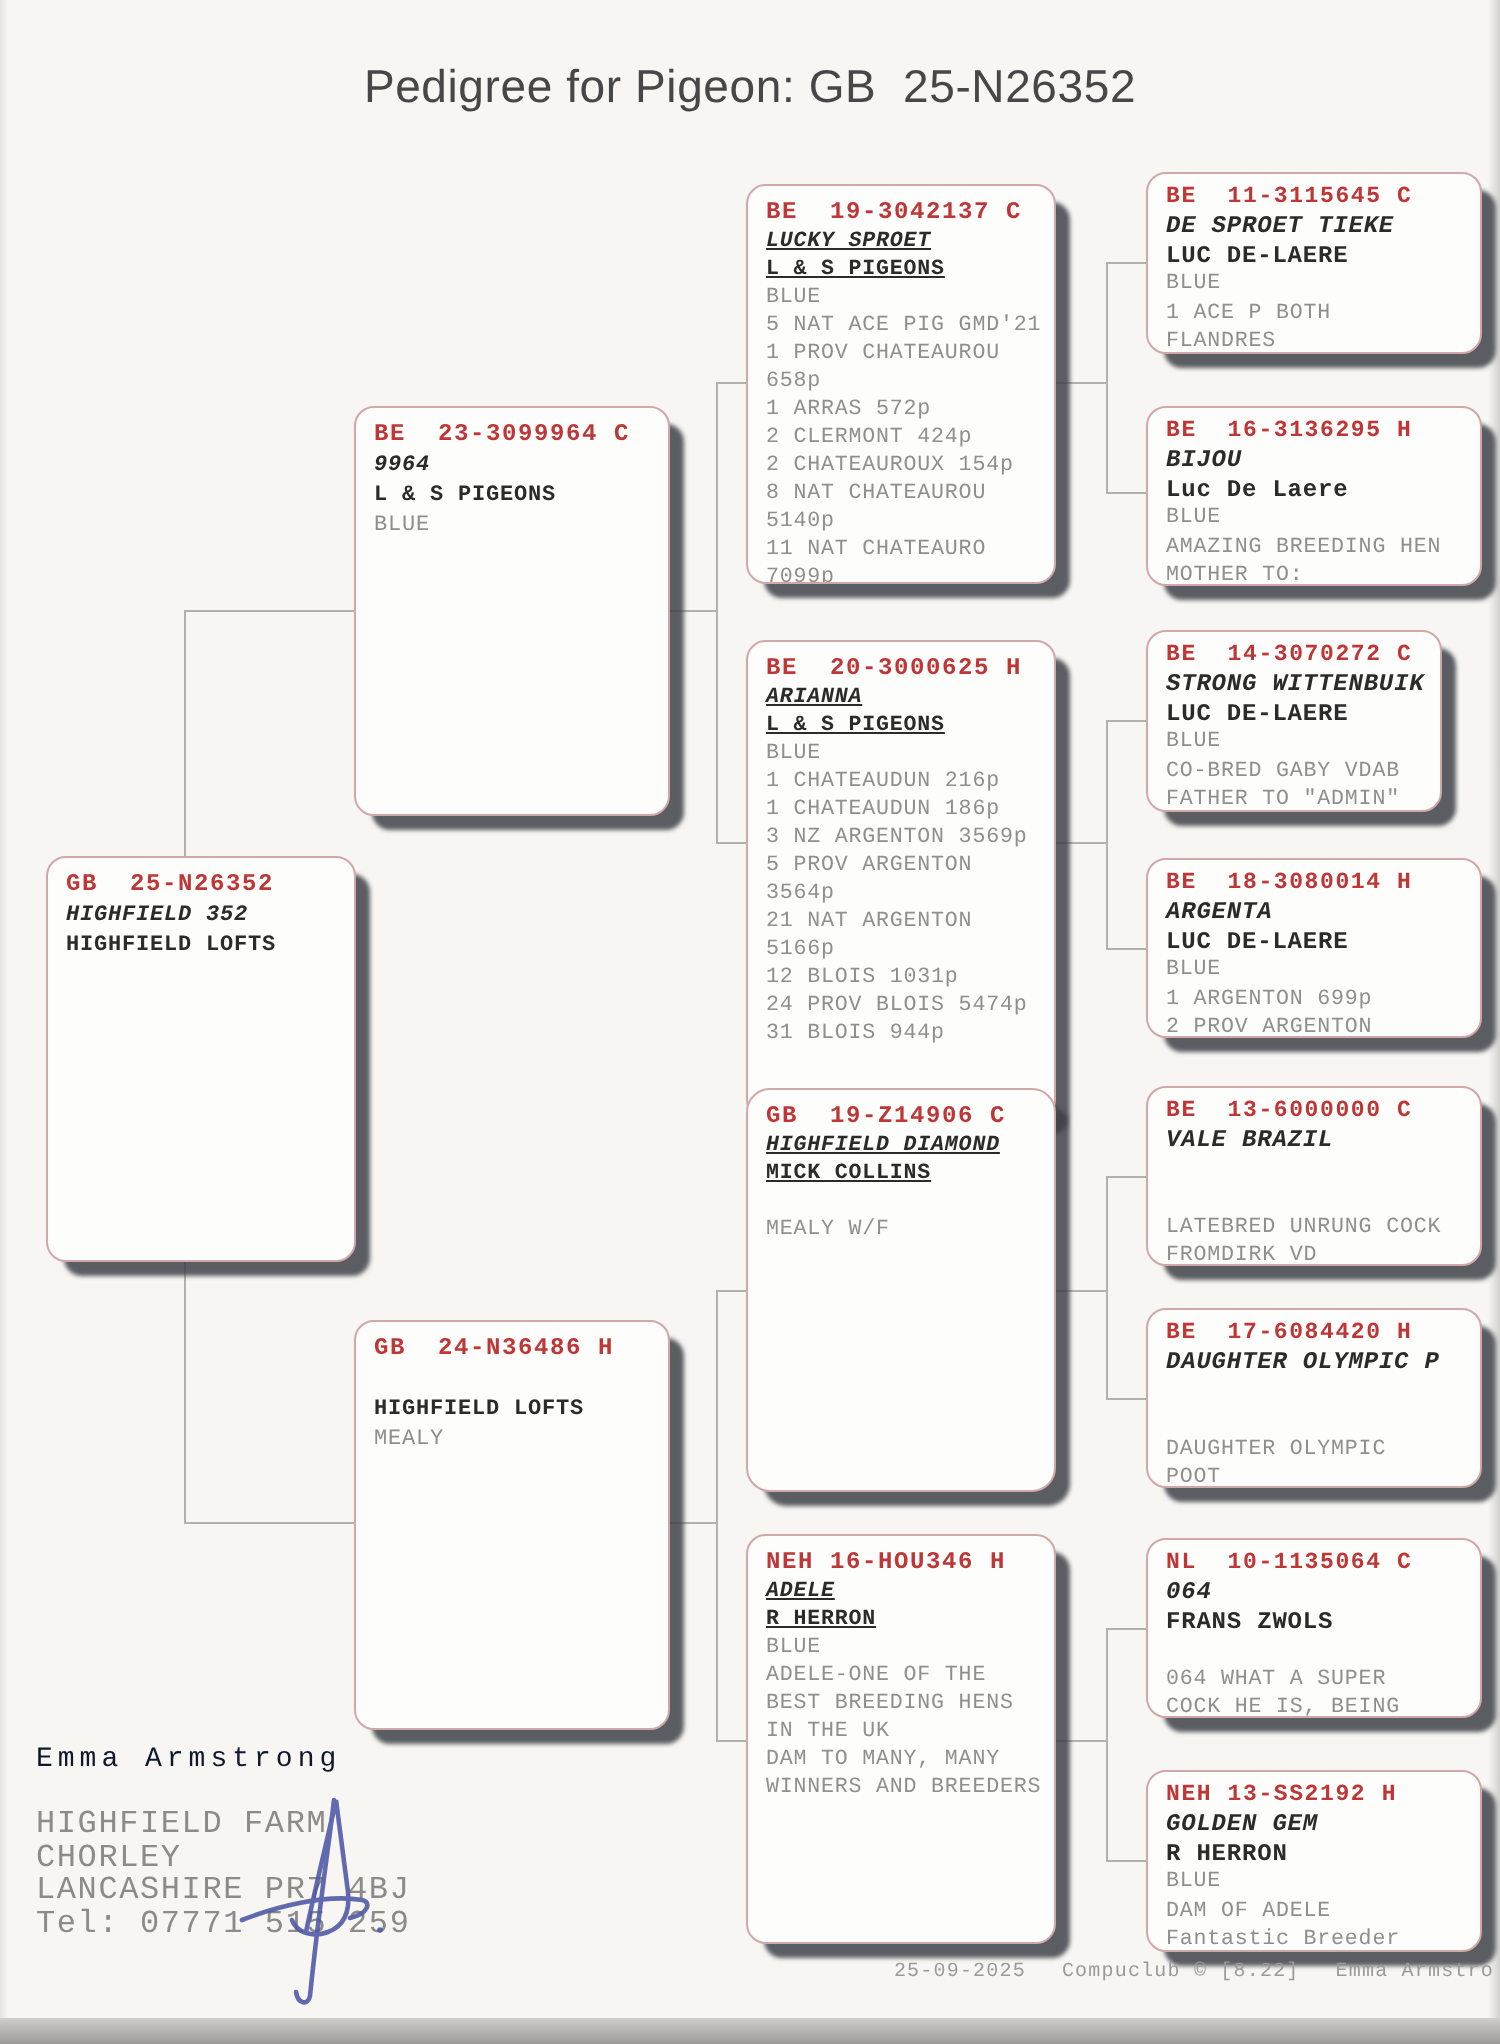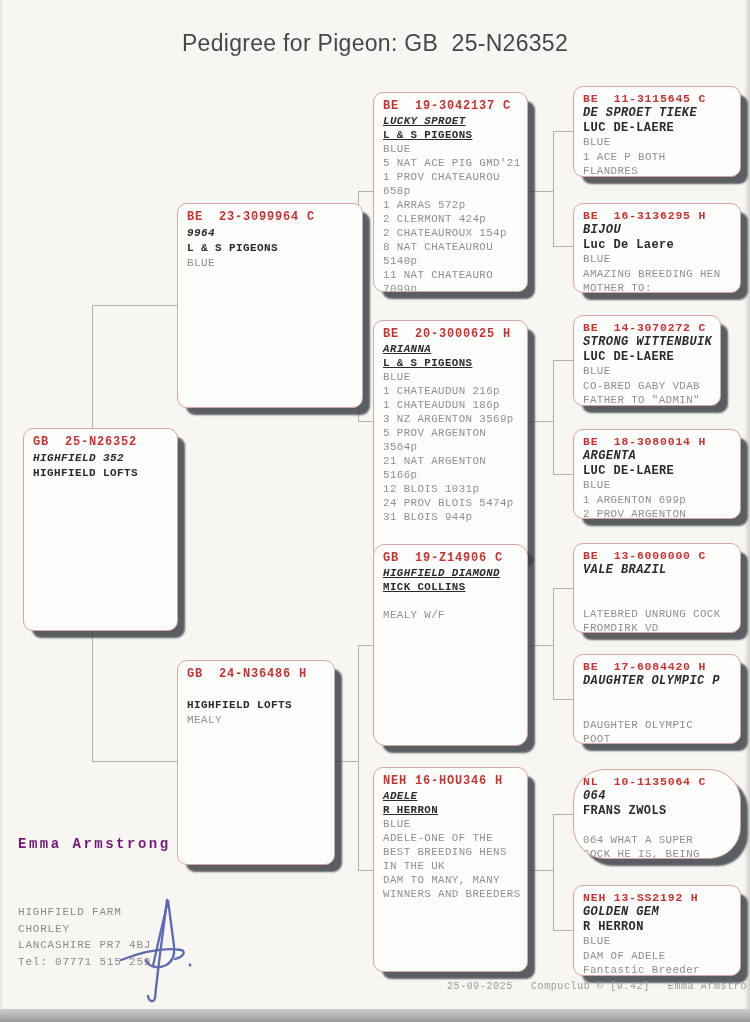--- a/index.html
+++ b/index.html
@@ -18,24 +18,24 @@
   .lh14 .pname,.lh14 .powner{line-height:14px;min-height:14px;font-size:10.8px;text-decoration:underline;}
   .lh14 .plines div{line-height:14px;min-height:14px;font-size:10.8px;}
   .lh14 .ring{line-height:16px;}
   .small{padding-top:4px;}
   .small .ring{font-size:11.5px;line-height:15px;}
   .small .pname,.small .powner{line-height:14.5px;min-height:14.5px;font-size:12px;}
   .small .plines div{line-height:14.5px;min-height:14.5px;font-size:10.8px;}
   .hline,.vline{position:absolute;background:#b4b1ac;}
   .hline{height:1px;}
   .vline{width:1px;}
-  .breeder-name{position:absolute;left:18px;top:836px;font-weight:bold;font-size:14px;
-        letter-spacing:2.5px;color:#701a75;}
+  .breeder-name{position:absolute;left:18px;top:872px;font-weight:normal;font-size:14px;
+        letter-spacing:2.5px;color:#0f172a;}
   .breeder-addr{position:absolute;left:18px;top:904px;}
-  .breeder-addr div{font-size:11px;color:#8d8b88;line-height:16.5px;letter-spacing:.8px;white-space:pre;}
+  .breeder-addr div{font-size:16px;color:#8d8b88;line-height:16.5px;letter-spacing:.8px;white-space:pre;}
   .footer{position:absolute;top:981px;right:3px;display:flex;gap:18px;font-size:10px;
         color:#9c9a97;letter-spacing:.6px;white-space:pre;}
   .signature{position:absolute;left:115px;top:892px;width:82px;height:114px;}
   .edge-right{position:absolute;top:0;right:0;width:6px;height:100%;
         background:linear-gradient(to left,rgba(110,110,110,.28),rgba(110,110,110,0));}
   .edge-left{position:absolute;top:0;left:0;width:4px;height:100%;
         background:linear-gradient(to right,rgba(140,140,140,.18),rgba(140,140,140,0));}
   .bottom-strip{position:absolute;left:0;bottom:0;width:100%;height:13px;
         background:linear-gradient(to bottom,#cfcecb,#9b9a98);}
 </style>
@@ -77,21 +77,21 @@
   <div class="hline" style="left:553px;top:814px;width:20px;"></div>
   <div class="hline" style="left:553px;top:930px;width:20px;"></div>
 
   <div class="pbox" style="left:23px;top:428px;width:155px;height:203px;">
     <div class="ring">GB  25-N26352</div>
     <div class="pname">HIGHFIELD 352</div>
     <div class="powner">HIGHFIELD LOFTS</div>
     <div class="plines"></div>
   </div>
 
-  <div class="pbox" style="left:177px;top:203px;width:186px;height:205px;">
+  <div class="pbox" style="left:177px;top:203px;width:158px;height:205px;">
     <div class="ring">BE  23-3099964 C</div>
     <div class="pname">9964</div>
     <div class="powner">L &amp; S PIGEONS</div>
     <div class="plines">
         <div>BLUE</div>
       </div>
   </div>
   <div class="pbox" style="left:177px;top:660px;width:158px;height:205px;">
     <div class="ring">GB  24-N36486 H</div>
     <div class="pname"></div>
@@ -213,21 +213,21 @@
   <div class="pbox small" style="left:573px;top:654px;width:168px;height:90px;">
     <div class="ring">BE  17-6084420 H</div>
     <div class="pname">DAUGHTER OLYMPIC P</div>
     <div class="powner"></div>
     <div class="plines">
         <div>&nbsp;</div>
         <div>DAUGHTER OLYMPIC</div>
         <div>POOT</div>
       </div>
   </div>
-  <div class="pbox small" style="left:573px;top:769px;width:168px;height:90px;border-radius:32px;">
+  <div class="pbox small" style="left:573px;top:769px;width:168px;height:90px;">
     <div class="ring">NL  10-1135064 C</div>
     <div class="pname">064</div>
     <div class="powner">FRANS ZWOLS</div>
     <div class="plines">
         <div>&nbsp;</div>
         <div>064 WHAT A SUPER</div>
         <div>COCK HE IS, BEING</div>
       </div>
   </div>
   <div class="pbox small" style="left:573px;top:885px;width:168px;height:91px;">
@@ -253,20 +253,20 @@
     <g fill="none" stroke="#4d57a5" stroke-width="2.3" stroke-linecap="round" opacity="0.88">
       <path d="M52 8 C50 26 44 66 40 106 C39 111 34 110 33 104"></path>
       <path d="M38 74 C44 46 51 18 53 8 L59 54 C60 64 57 71 49 74 C41 77 33 74 31 68"></path>
       <path d="M6 68 C24 61 48 55 66 58 C71 59 69 65 60 67"></path>
       <circle cx="75" cy="73" r="1.4" fill="#4d57a5" stroke="none"></circle>
     </g>
   </svg>
 
   <div class="footer">
     <span>25-09-2025</span>
-    <span>Compuclub © [9.42]</span>
+    <span>Compuclub © [8.22]</span>
     <span>Emma Armstro</span>
   </div>
 
   <div class="edge-right"></div>
   <div class="edge-left"></div>
   <div class="bottom-strip"></div>
 </div>
 
 </body></html>

